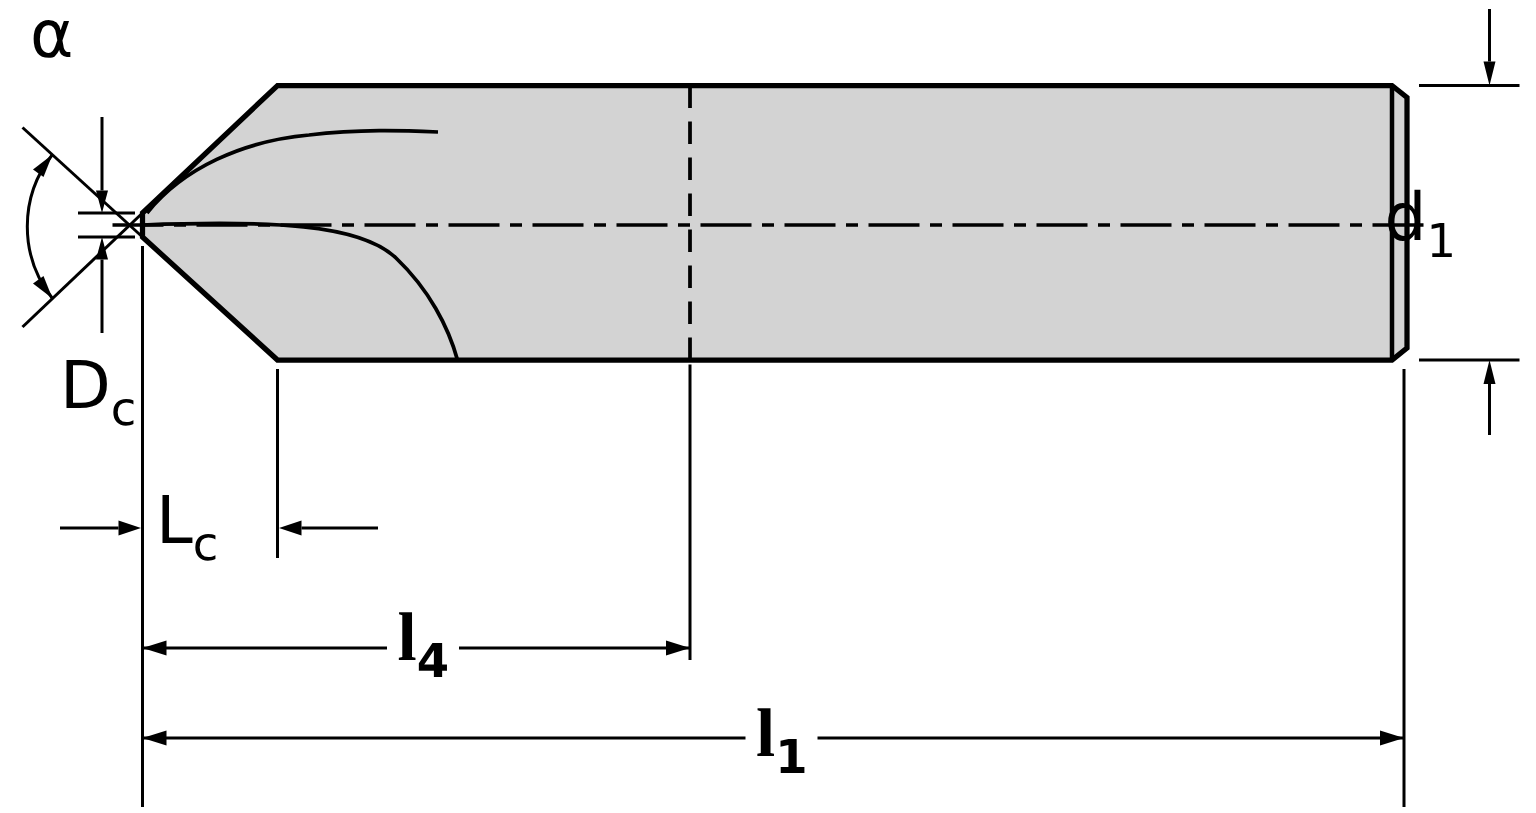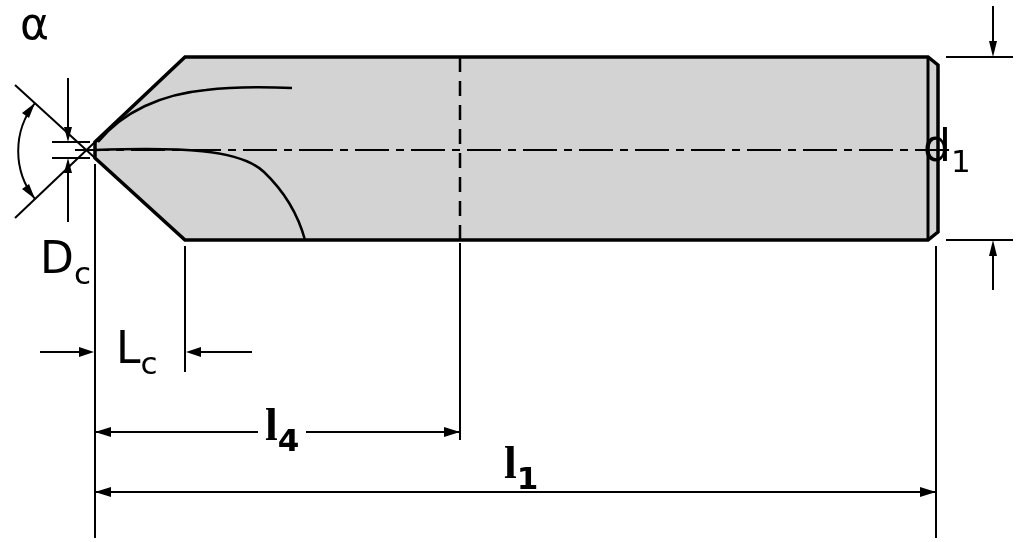--- a/index.html
+++ b/index.html
@@ -119,29 +119,29 @@
   </svg>
 
   <div class="dim-label" style="left:20px; top:2px;">
     <span class="main">α</span>
   </div>
 
   <div class="dim-label" style="left:40px; top:236px;text-align:center;">
     <span class="main">D</span><span class="sub">c</span>
   </div>
 
-  <div class="dim-label" style="left:116px; top:326px;">
+  <div class="dim-label" style="left:104px; top:326px;">
     <span class="main">L</span><span class="sub">c</span>
   </div>
 
   <div class="dim-label on-line" style="left:258px; top:402px;">
     <span class="main-serif">l</span><span class="sub">4</span>
   </div>
 
-  <div class="dim-label on-line" style="left:497px; top:440px;">
+  <div class="dim-label on-line" style="left:497px; top:466px;">
     <span class="main-serif">l</span><span class="sub">1</span>
   </div>
 
   <div class="dim-label" style="left:923px; top:124px;">
     <span class="main">d</span><span class="sub">1</span>
   </div>
 
 </div>
 
 </body></html>

